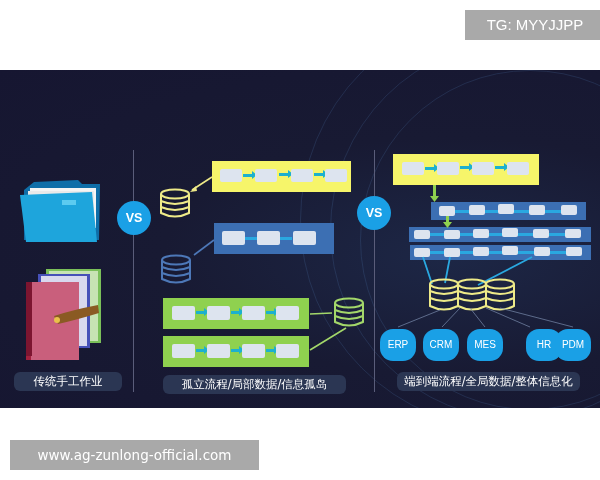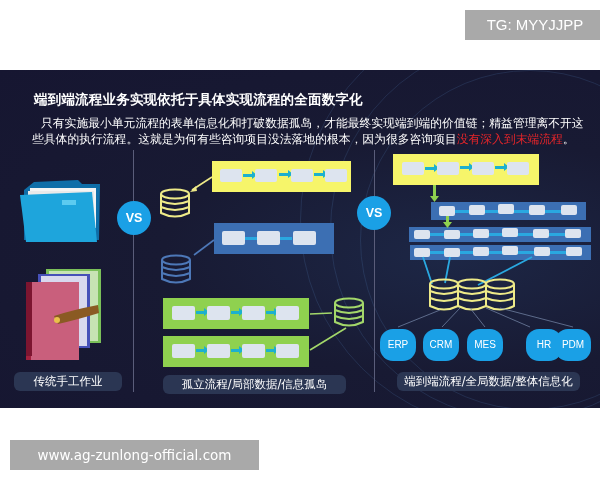--- a/index.html
+++ b/index.html
@@ -73,25 +73,20 @@
 </head>
 <body>
 
 <div class="tg-badge">TG: MYYJJPP</div>
 
 <div class="slide">
   <div class="arc" style="left:300px;top:-60px;width:420px;height:420px;"></div>
   <div class="arc" style="left:330px;top:-30px;width:380px;height:380px;"></div>
   <div class="arc" style="left:360px;top:0px;width:340px;height:340px;"></div>
 
-  <div class="title">端到端流程业务实现依托于具体实现流程的全面数字化</div>
-  <div class="desc">
-    <span class="l1">只有实施最小单元流程的表单信息化和打破数据孤岛，才能最终实现端到端的价值链；精益管理离不开这</span>
-    <span class="l2"><span>些具体的执行流程。这就是为何有些咨询项目没法落地的根本，因为很多咨询项目</span><span class="red">没有深入到末端流程</span><span>。</span></span>
-  </div>
 
   <div class="divider" style="left:133px;top:80px;height:242px;"></div>
   <div class="divider" style="left:374px;top:80px;height:242px;"></div>
 
   <div class="vs" style="left:117px;top:131px;">VS</div>
   <div class="vs" style="left:357px;top:126px;">VS</div>
 
   <div>
     <svg width="600" height="338">
       <path d="M24 120 L34 112 L78 110 L82 114 L100 114 L99 170 L24 170 Z" fill="#0f6ea8"></path>

